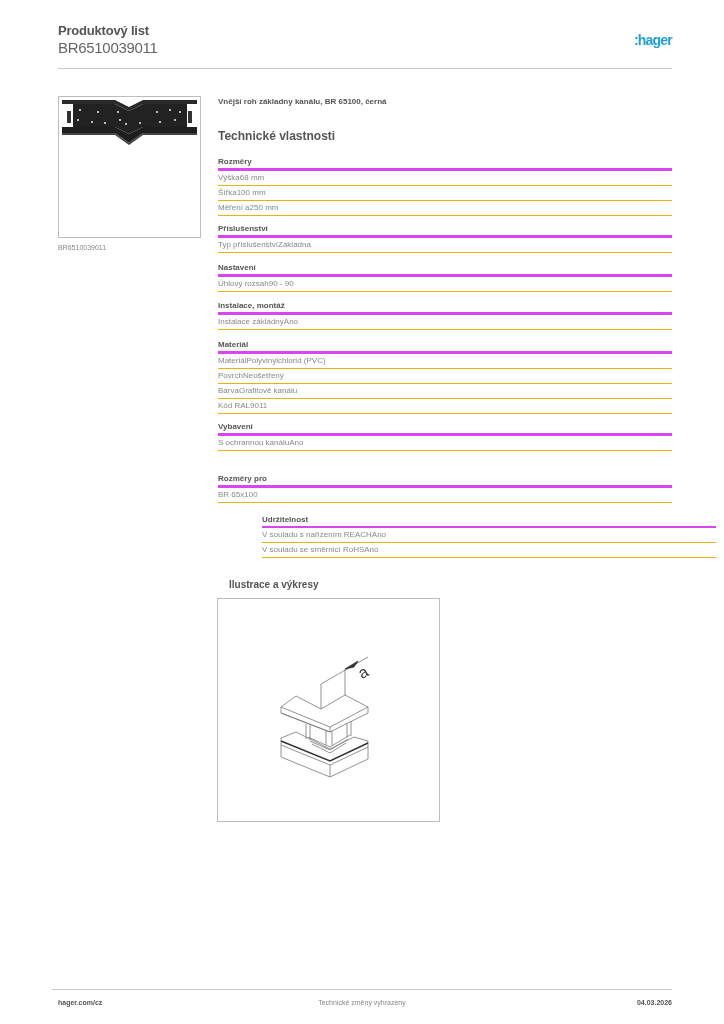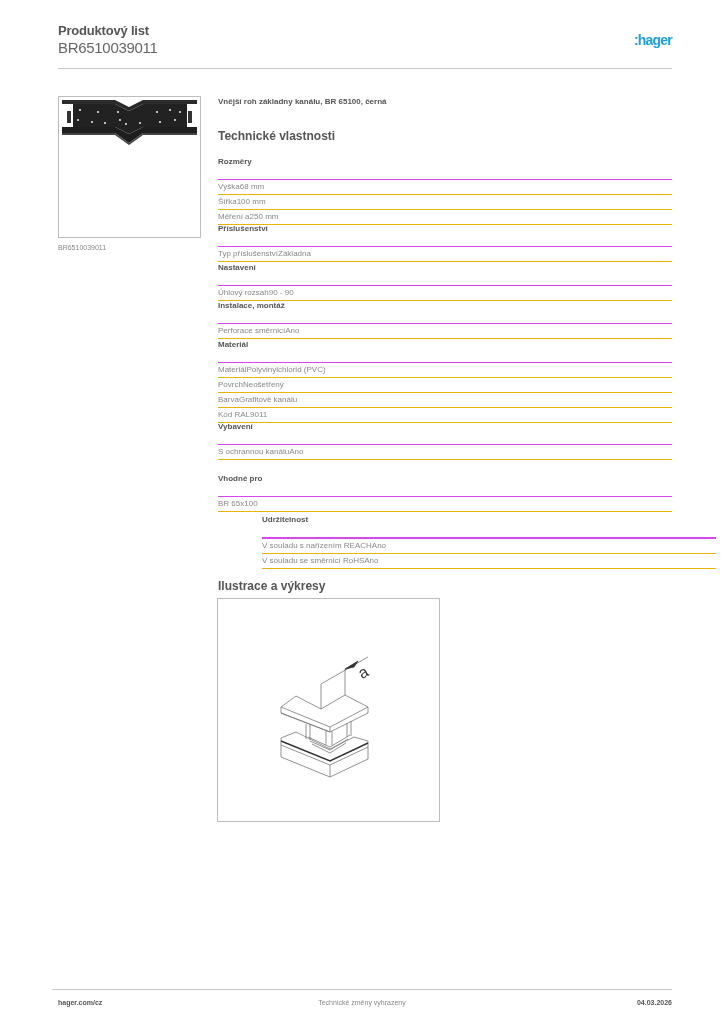--- a/index.html
+++ b/index.html
@@ -24,28 +24,28 @@
   }
   .thumb-caption { position: absolute; left: 58px; top: 244px; font-size: 7px; color: #888; }
 
   .content { position: absolute; left: 218px; top: 96px; width: 454px; }
   .product-name { font-size: 8px; font-weight: bold; color: #555; height: 12px; line-height: 12px; }
   .tech-title { font-size: 12px; font-weight: bold; color: #555; margin-top: 22px; height: 12px; line-height: 12px; }
 
   .group { position: absolute; left: 218px; width: 454px; }
   .group-title {
     font-size: 8px; font-weight: bold; color: #555; height: 11px; line-height: 11px;
-    border-bottom: 1px solid #d946ef; padding-bottom: 12px;
+    border-bottom: 3px solid #d946ef; padding-bottom: 1px;
   }
   .row {
     display: flex; justify-content: flex-start; align-items: center;
     font-size: 8px; color: #888; height: 14px; line-height: 14px;
     border-bottom: 1px solid #eab308;
   }
-  .section-title { position: absolute; left: 218px; font-size: 12px; font-weight: bold; color: #555; }
+  .section-title { position: absolute; left: 229px; font-size: 10px; font-weight: bold; color: #555; }
 
   .illus {
     position: absolute; left: 217px; top: 598px; width: 223px; height: 224px;
     border: 1px solid #bdbdbd; box-sizing: border-box; background: #fff;
   }
 
   .footer-rule { position: absolute; left: 52px; right: 52px; top: 989px; height: 1px; background: #c8c8c8; }
   .footer { position: absolute; top: 999px; font-size: 7px; }
   .footer.left { left: 58px; font-weight: bold; color: #555; }
   .footer.center { left: 0; right: 0; text-align: center; color: #888; }
@@ -123,21 +123,21 @@
   <div class="group-title">Nastavení</div>
   <div class="row">
       <span>Úhlový rozsah</span>
       <span>90 - 90</span>
     </div>
 </div>
 
 <div class="group" style="top:300px;">
   <div class="group-title">Instalace, montáž</div>
   <div class="row">
-      <span>Perforace směrnicí</span>
+      <span>Instalace základny</span>
       <span>Ano</span>
     </div>
 </div>
 
 <div class="group" style="top:339px;">
   <div class="group-title">Materiál</div>
   <div class="row">
       <span>Materiál</span>
       <span>Polyvinylchlorid (PVC)</span>
     </div>
@@ -157,21 +157,21 @@
 
 <div class="group" style="top:421px;">
   <div class="group-title">Vybavení</div>
   <div class="row">
       <span>S ochrannou kanálu</span>
       <span>Ano</span>
     </div>
 </div>
 
 <div class="group" style="top:473px;">
-  <div class="group-title">Vhodné pro</div>
+  <div class="group-title">Rozměry pro</div>
   <div class="row">
       <span>BR 65x100</span>
       <span></span>
     </div>
 </div>
 
 <div class="group" style="top:514px;margin-left:44px;">
   <div class="group-title" style="border-bottom-width:2px;">Udržitelnost</div>
   <div class="row">
       <span>V souladu s nařízením REACH</span>

